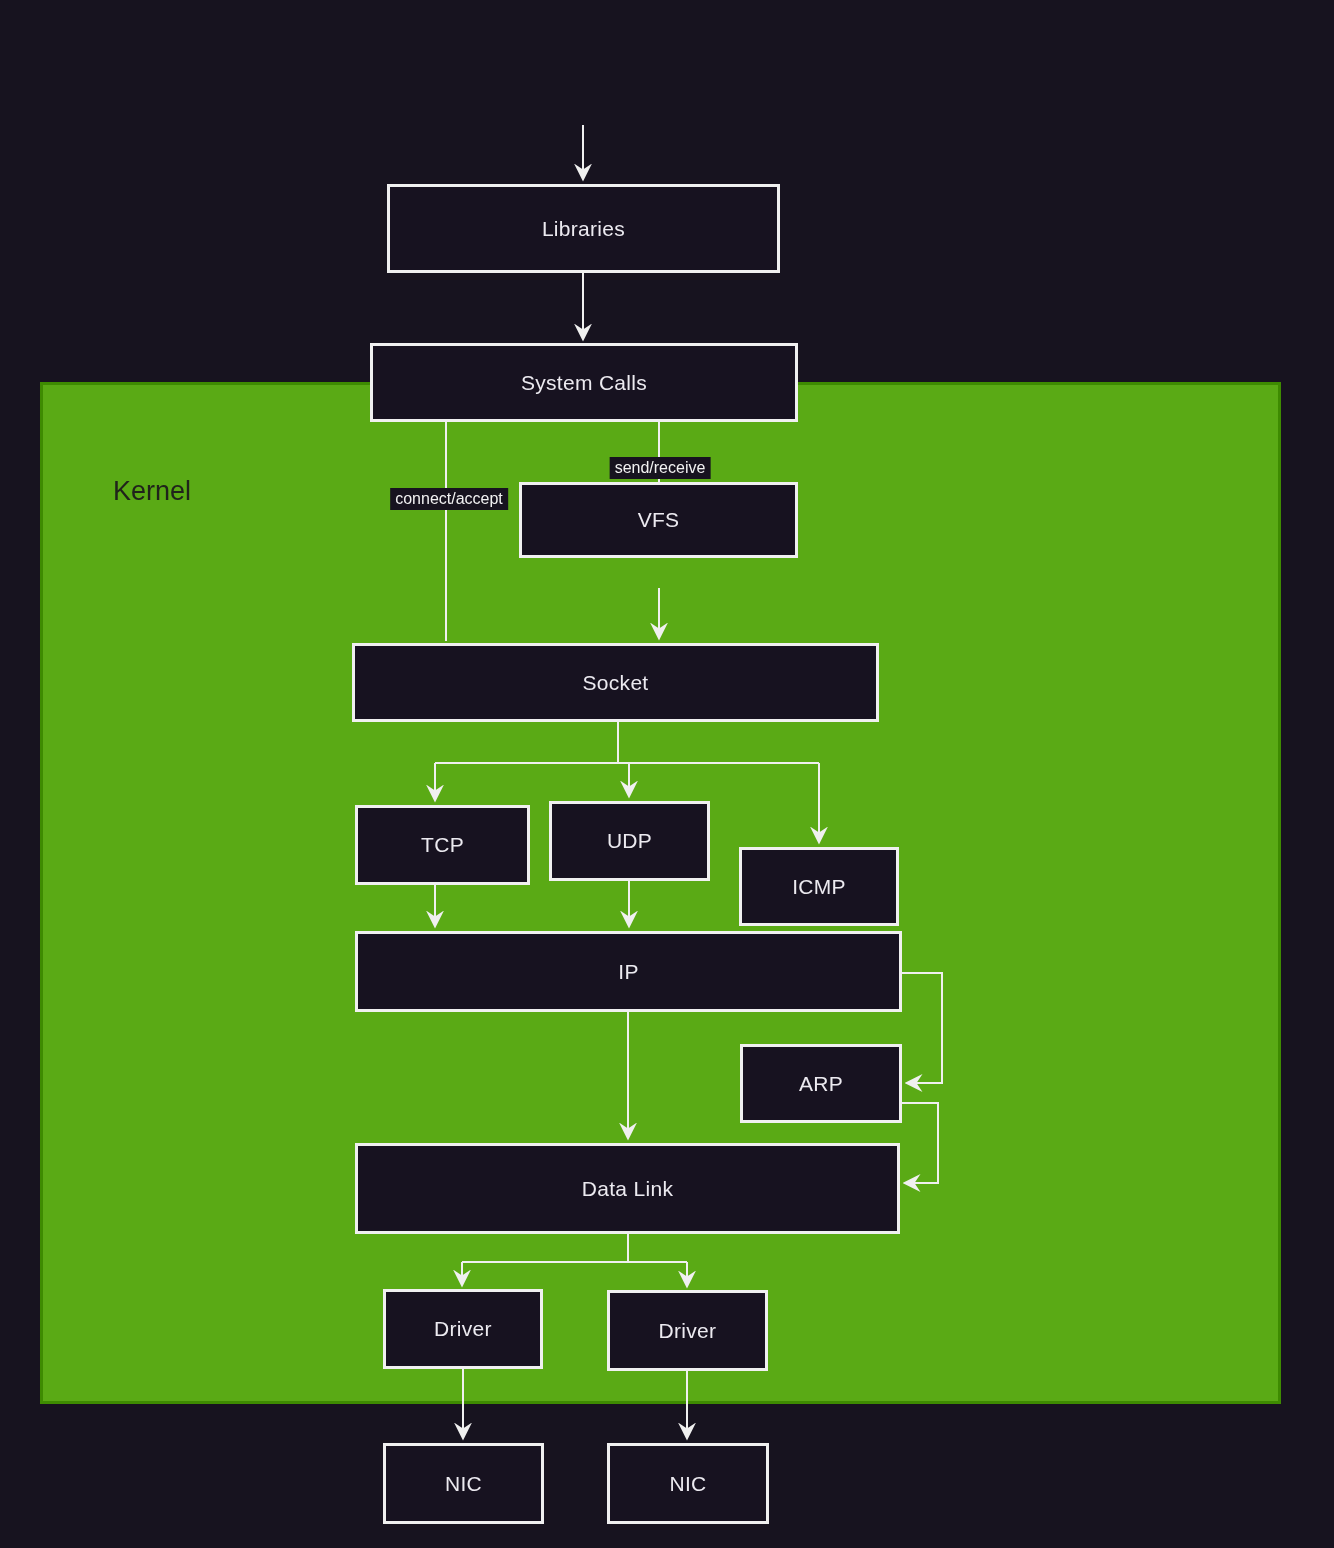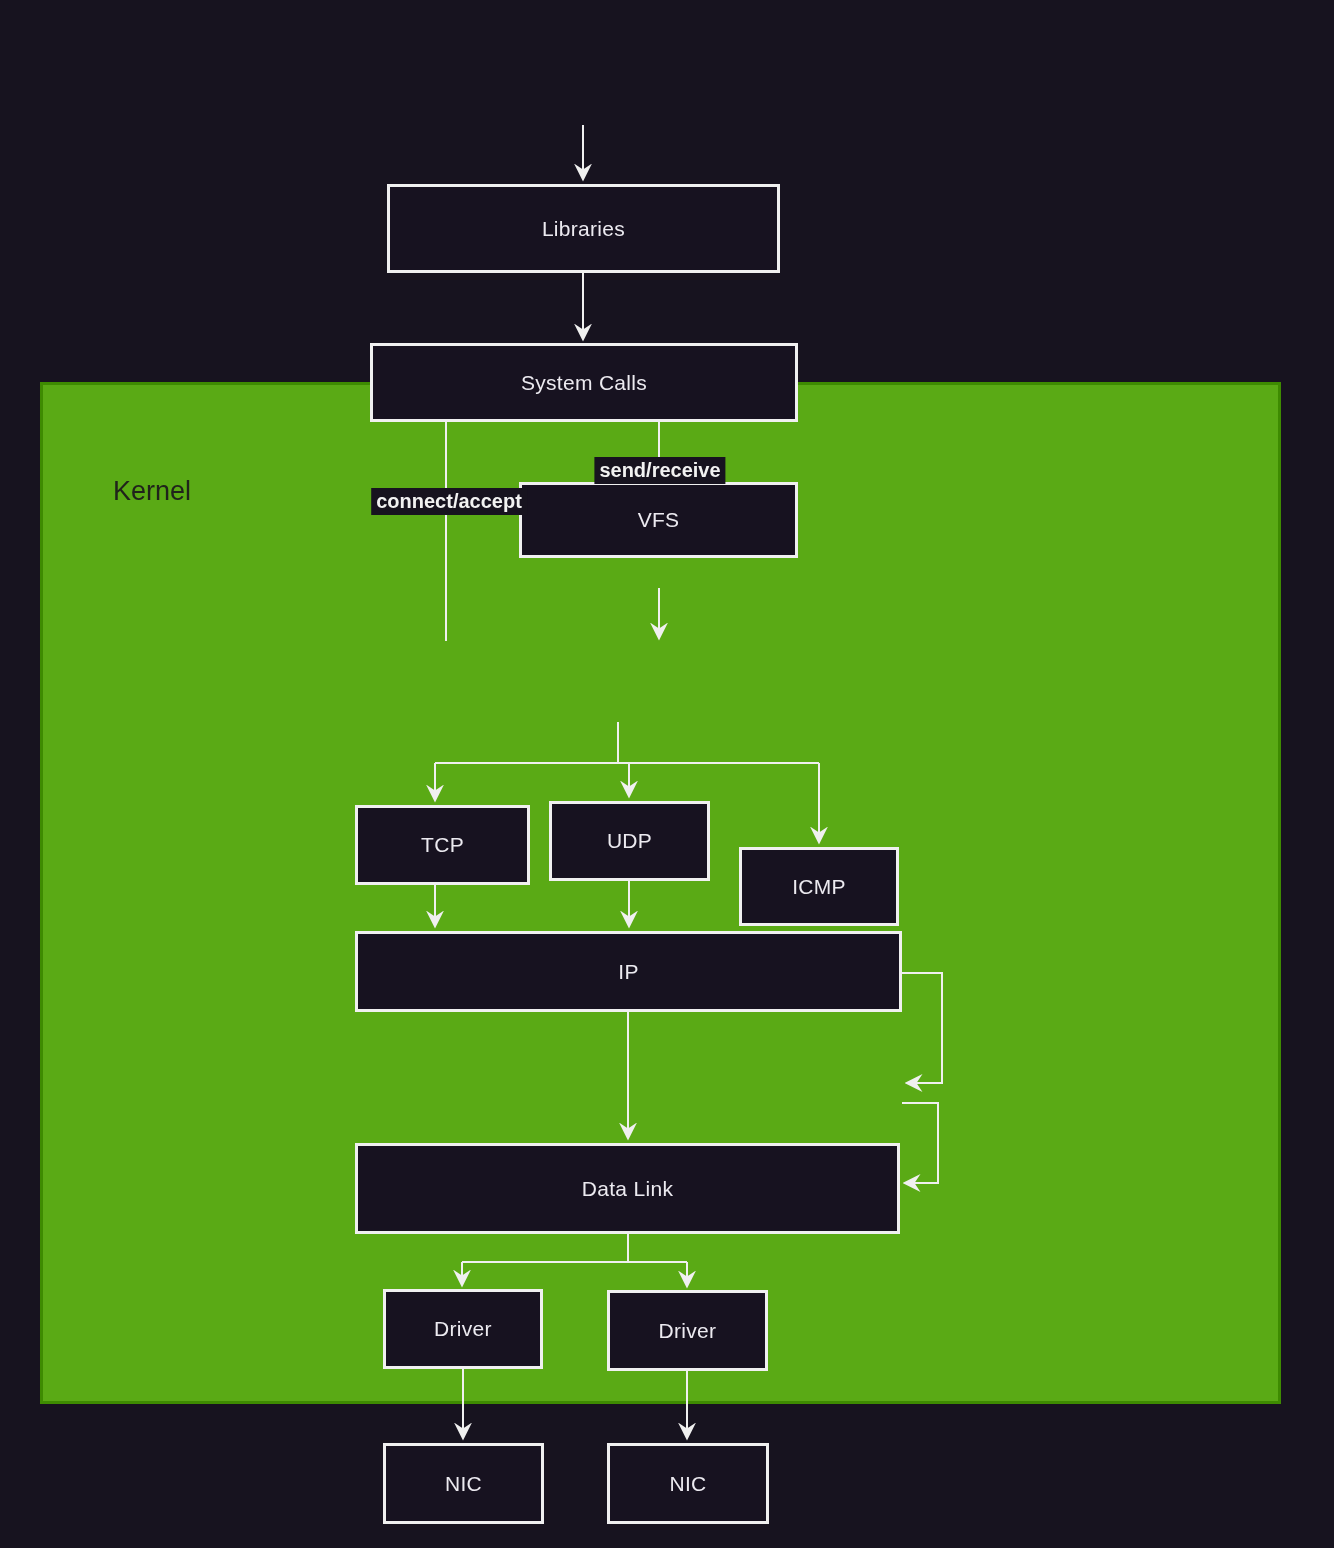--- a/index.html
+++ b/index.html
@@ -45,25 +45,24 @@
     box-sizing:border-box;
     display:flex;align-items:center;justify-content:center;
     color:var(--node_text);
     font-size:21px;
     letter-spacing:0.3px;
   }
   .edge-label{
     position:absolute;z-index:4;
     background:var(--label_bg);
     color:var(--label_text);
-    font-size:20px;
+    font-size:16px;
     padding:2px 5px;
     transform:translateX(-50%);
     white-space:nowrap;
-    font-weight:bold;
   }
 </style>
 </head>
 <body>
 
 <div class="canvas">
 
   <div class="kernel-region"></div>
   <div class="kernel-label">Kernel</div>
 
@@ -96,31 +95,37 @@
 
   <div class="node" style="left:387px;top:184px;width:393px;height:89px">
     <span>Libraries</span>
   </div>
   <div class="node" style="left:370px;top:343px;width:428px;height:79px">
     <span>System Calls</span>
   </div>
   <div class="node" style="left:519px;top:482px;width:279px;height:76px">
     <span>VFS</span>
   </div>
+  <div class="node" style="left:352px;top:643px;width:527px;height:79px">
+    <span>Socket</span>
+  </div>
   <div class="node" style="left:355px;top:805px;width:175px;height:80px">
     <span>TCP</span>
   </div>
   <div class="node" style="left:549px;top:801px;width:161px;height:80px">
     <span>UDP</span>
   </div>
   <div class="node" style="left:739px;top:847px;width:160px;height:79px">
     <span>ICMP</span>
   </div>
   <div class="node" style="left:355px;top:931px;width:547px;height:81px">
     <span>IP</span>
+  </div>
+  <div class="node" style="left:740px;top:1044px;width:162px;height:79px">
+    <span>ARP</span>
   </div>
   <div class="node" style="left:355px;top:1143px;width:545px;height:91px">
     <span>Data Link</span>
   </div>
   <div class="node" style="left:383px;top:1289px;width:160px;height:80px">
     <span>Driver</span>
   </div>
   <div class="node" style="left:607px;top:1290px;width:161px;height:81px">
     <span>Driver</span>
   </div>

